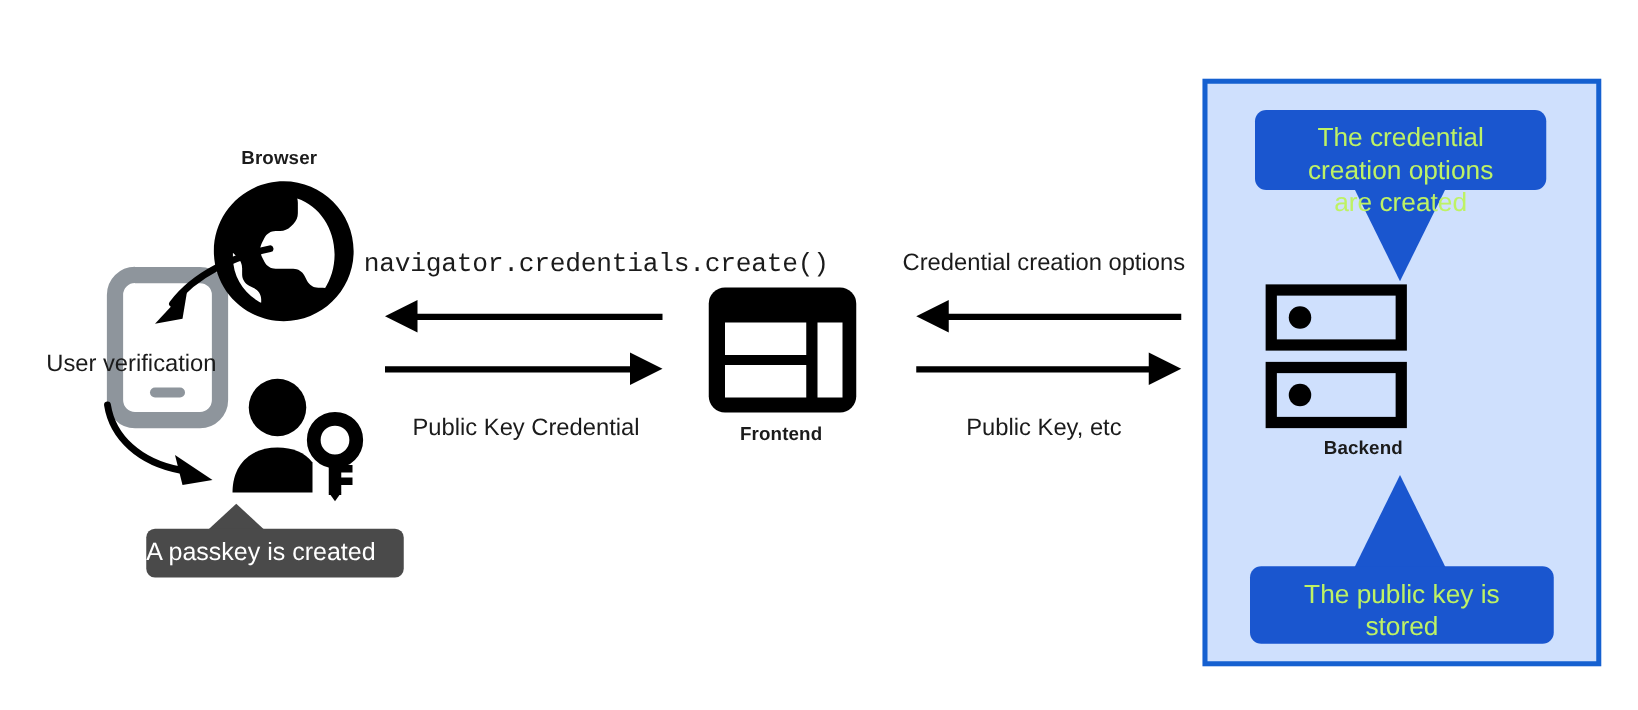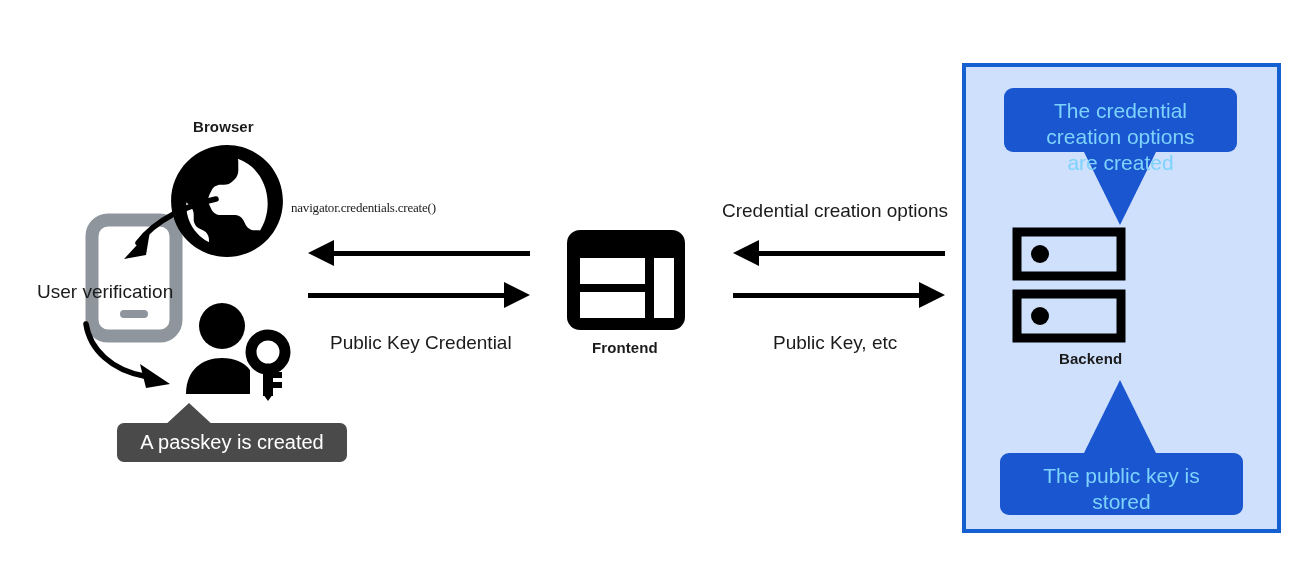--- a/index.html
+++ b/index.html
@@ -28,22 +28,22 @@
   }
   .label-bold {
     font-weight: bold;
     font-size: 15px;
     letter-spacing: .1px;
   }
   .label-plain {
     font-size: 19px;
   }
   .label-mono {
-    font-family: Liberation Serif, serif;
-    font-size: 13px;
+    font-family: Liberation Mono, monospace;
+    font-size: 21px;
     letter-spacing: -0.2px;
   }
 
   
   #browser-label { left: 193px; top: 118px; text-align: right; }
   #frontend-label { left: 592px; top: 339px; }
   #backend-label  { left: 1035px; top: 350px; margin-left: 24px; }
 
   
   .arrow-line {
@@ -68,21 +68,21 @@
     height: 470px;
     background: #cfe0fd;
     border: 4px solid #1560d0;
     box-sizing: border-box;
   }
 
   
   .callout-blue {
     position: absolute;
     background: #1a56cf;
-    color: #7dd3fc;
+    color: #bef264;
     border-radius: 9px;
     font-size: 21px;
     line-height: 1.24;
     text-align: center;
     padding: 10px 28px;
     box-sizing: border-box;
   }
   .callout-tail {
     position: absolute;
     width: 0; height: 0;
@@ -104,28 +104,27 @@
   #callout-top-tail { left: 1083px; top: 150px; }
   #callout-bottom {
     left: 1000px; top: 453px; width: 243px; height: 62px;
   }
   #callout-bottom-tail { left: 1083px; top: 380px; }
 
   
   #passkey-tooltip {
     left: 117px;
     top: 423px;
-    width: 230px;
+    width: 206px;
     height: 39px;
     background: #4a4a4a;
     color: #ffffff;
     border-radius: 7px;
     font-size: 20px;
     line-height: 39px;
-    text-align: center;
     box-sizing: border-box;
   }
   #passkey-tooltip-tail {
     left: 163px;
     top: 403px;
     width: 0; height: 0;
     border-left: 26px solid transparent;
     border-right: 26px solid transparent;
     border-bottom: 24px solid #4a4a4a;
   }

